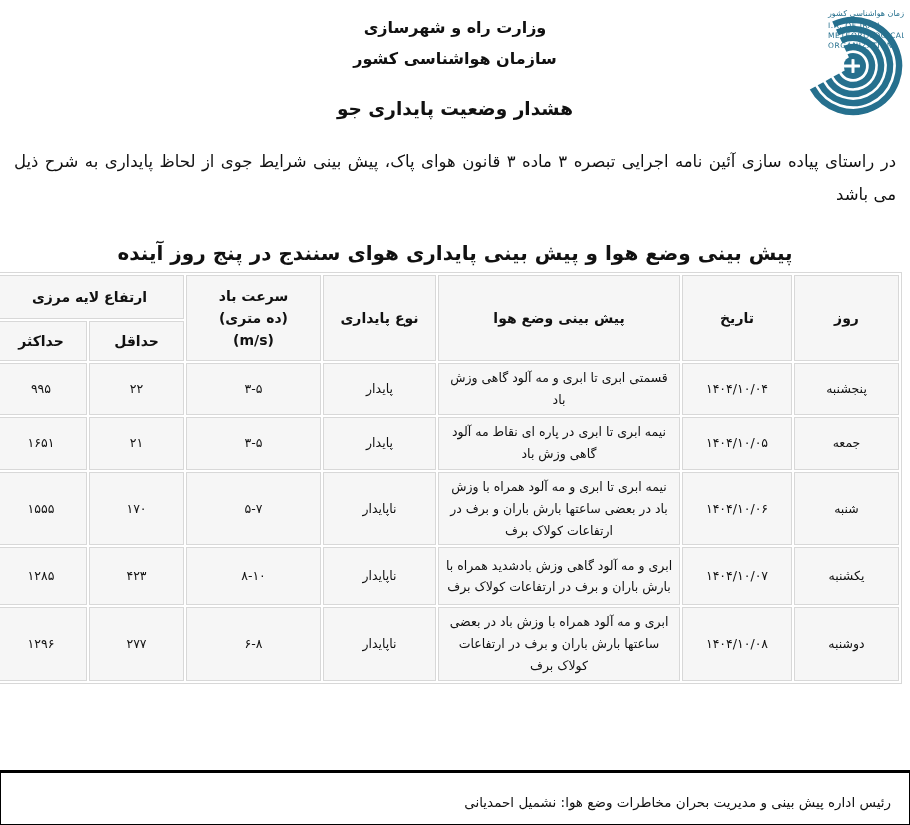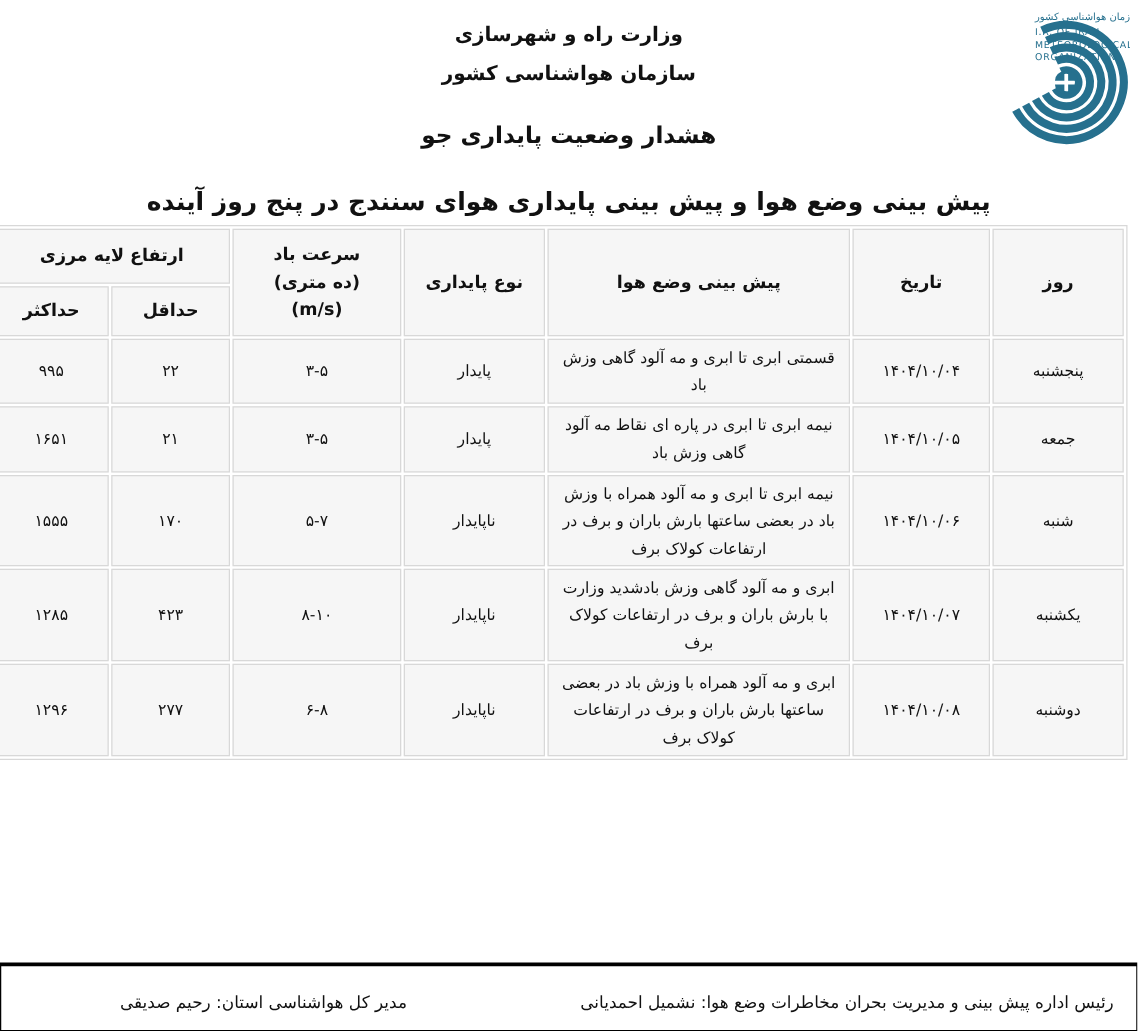--- a/index.html
+++ b/index.html
@@ -89,20 +89,21 @@
       </g>
       <text x="76" y="14" text-anchor="end" font-size="8" fill="#26708e">سازمان هواشناسی کشور</text>
       <text x="76" y="26" text-anchor="end" font-size="7.5" letter-spacing="0.6" fill="#26708e">I.R. OF IRAN</text>
       <text x="76" y="36" text-anchor="end" font-size="7.5" letter-spacing="0.6" fill="#26708e">METEOROLOGICAL</text>
       <text x="76" y="46" text-anchor="end" font-size="7.5" letter-spacing="0.6" fill="#26708e">ORGANIZATION</text>
     </svg>
   </div>
 
   <div class="main-title">هشدار وضعیت پایداری جو</div>
 
+  <p class="intro">در راستای پیاده سازی آئین نامه اجرایی تبصره ۳ ماده ۳ قانون هوای پاک، پیش بینی شرایط جوی از لحاظ پایداری به شرح ذیل می باشد</p>
 
   <div class="table-title">پیش بینی وضع هوا و پیش بینی پایداری هوای سنندج در پنج روز آینده</div>
 
   <table class="forecast">
     <colgroup>
       <col style="width:105px">
         <col style="width:110px">
         <col style="width:242px">
       <col style="width:113px">
         <col style="width:135px">
@@ -151,36 +152,35 @@
         <td>۱۴۰۴/۱۰/۰۶</td>
         <td class="cell-forecast">نیمه ابری تا ابری و مه آلود همراه با وزش باد در بعضی ساعتها بارش باران و برف در ارتفاعات کولاک برف</td>
         <td>ناپایدار</td>
         <td>۵-۷</td>
         <td>۱۷۰</td>
         <td>۱۵۵۵</td>
       </tr>
       <tr style="height:58px">
         <td class="cell-day">یکشنبه</td>
         <td>۱۴۰۴/۱۰/۰۷</td>
-        <td class="cell-forecast">ابری و مه آلود گاهی وزش بادشدید وزارت با بارش باران و برف در ارتفاعات کولاک برف</td>
+        <td class="cell-forecast">ابری و مه آلود گاهی وزش بادشدید همراه با بارش باران و برف در ارتفاعات کولاک برف</td>
         <td>ناپایدار</td>
         <td>۸-۱۰</td>
         <td>۴۲۳</td>
         <td>۱۲۸۵</td>
       </tr>
       <tr style="height:72px">
         <td class="cell-day">دوشنبه</td>
         <td>۱۴۰۴/۱۰/۰۸</td>
         <td class="cell-forecast">ابری و مه آلود همراه با وزش باد در بعضی ساعتها بارش باران و برف در ارتفاعات کولاک برف</td>
         <td>ناپایدار</td>
         <td>۶-۸</td>
         <td>۲۷۷</td>
         <td>۱۲۹۶</td>
       </tr>
     </tbody>
   </table>
 
   <div class="footer">
     <div>رئیس اداره پیش بینی و مدیریت بحران مخاطرات وضع هوا:  نشمیل  احمدیانی</div>
-    <div>مدیر کل هواشناسی استان:  رحیم صدیقی</div>
   </div>
 
 </div>
 
 </body></html>

